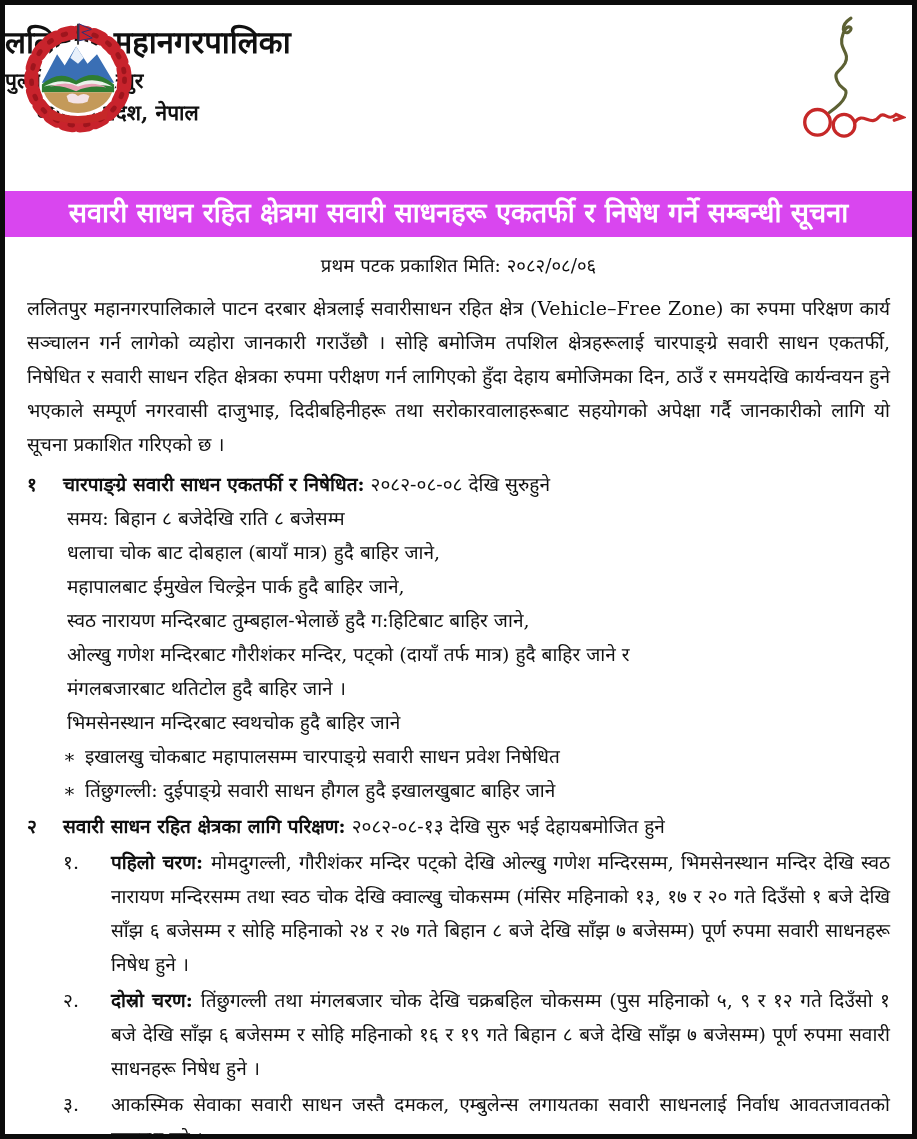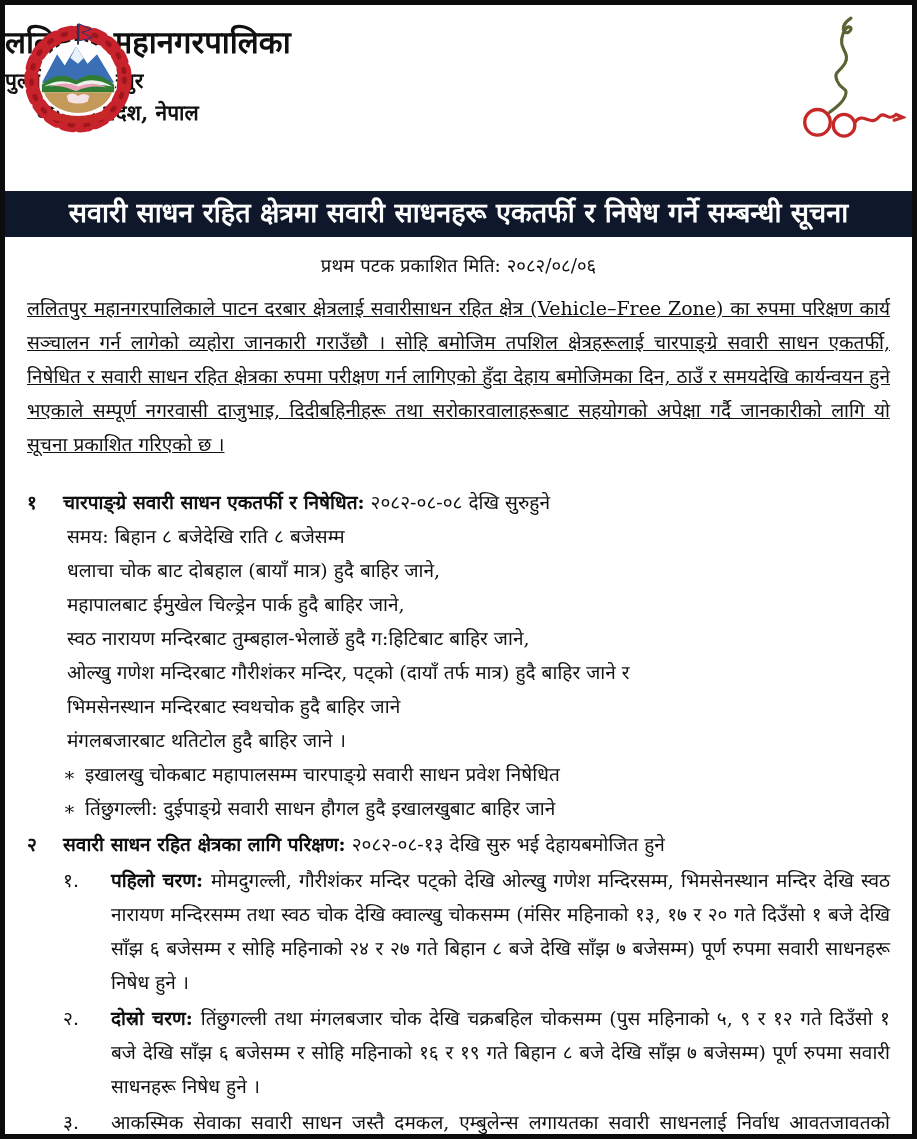--- a/index.html
+++ b/index.html
@@ -20,30 +20,30 @@
   .emblem { position: absolute; left: 16px; top: 10px; width: 114px; height: 122px; }
   .signature { position: absolute; right: 6px; top: 6px; width: 118px; height: 140px; }
   .header-text { padding-top: 14px; }
   .org-name   { font-size: 31px; font-weight: bold; line-height: 46px; }
   .office-name{ font-size: 31px; font-weight: bold; line-height: 46px; }
   .place      { font-size: 21px; font-weight: bold; line-height: 32px; }
   .province   { font-size: 21px; font-weight: bold; line-height: 32px; margin-left: 32px; }
 
   
   .banner {
-    background: #0f172a; color: #ffffff;
+    background: #d946ef; color: #ffffff;
     text-align: center; font-weight: bold;
     font-size: 27px; line-height: 34px;
     padding: 5px 4px 7px;
   }
 
   
   .body { padding: 6px 22px 0 22px; font-size: 19px; line-height: 34px; }
   .published { text-align: center; font-weight: normal; font-size: 18.5px; margin: 6px 0 8px; }
-  .intro { text-align: justify; margin-bottom: 24px; text-decoration: underline; }
+  .intro { text-align: justify; margin-bottom: 6px; }
 
   .sec-header { display: flex; margin-top: 2px; }
   .sec-num { width: 36px; flex: none; font-weight: bold; }
   .sec-title-wrap { flex: 1; }
   .sec-title { font-weight: bold; }
   .sec-title-rest { font-weight: normal; }
 
   .routes { padding-left: 40px; }
   .route-line { }
 
@@ -116,22 +116,22 @@
         <span class="sec-title">चारपाङ्ग्रे सवारी साधन एकतर्फी र निषेधित:</span><span class="sec-title-rest"> २०८२-०८-०८ देखि सुरुहुने</span>
       </span>
     </div>
 
     <div class="routes">
       <div class="route-line">समय: बिहान ८ बजेदेखि राति ८ बजेसम्म</div>
       <div class="route-line">धलाचा चोक बाट दोबहाल (बायाँ मात्र) हुदै बाहिर जाने,</div>
       <div class="route-line">महापालबाट ईमुखेल चिल्ड्रेन पार्क हुदै बाहिर जाने,</div>
       <div class="route-line">स्वठ नारायण मन्दिरबाट तुम्बहाल-भेलाछें हुदै ग:हिटिबाट बाहिर जाने,</div>
       <div class="route-line">ओल्खु गणेश मन्दिरबाट गौरीशंकर मन्दिर, पट्को (दायाँ तर्फ मात्र) हुदै बाहिर जाने र</div>
+      <div class="route-line">मंगलबजारबाट थतिटोल हुदै बाहिर जाने ।</div>
       <div class="route-line">भिमसेनस्थान मन्दिरबाट स्वथचोक हुदै बाहिर जाने</div>
-      <div class="route-line">मंगलबजारबाट थतिटोल हुदै बाहिर जाने ।</div>
     </div>
 
     <div class="star-line">
       <span class="star-mark">∗</span>
       <span>इखालखु चोकबाट महापालसम्म चारपाङ्ग्रे सवारी साधन प्रवेश निषेधित</span>
     </div>
     <div class="star-line">
       <span class="star-mark">∗</span>
       <span>तिंछुगल्ली: दुईपाङ्ग्रे सवारी साधन हौगल हुदै इखालखुबाट बाहिर जाने</span>
     </div>

